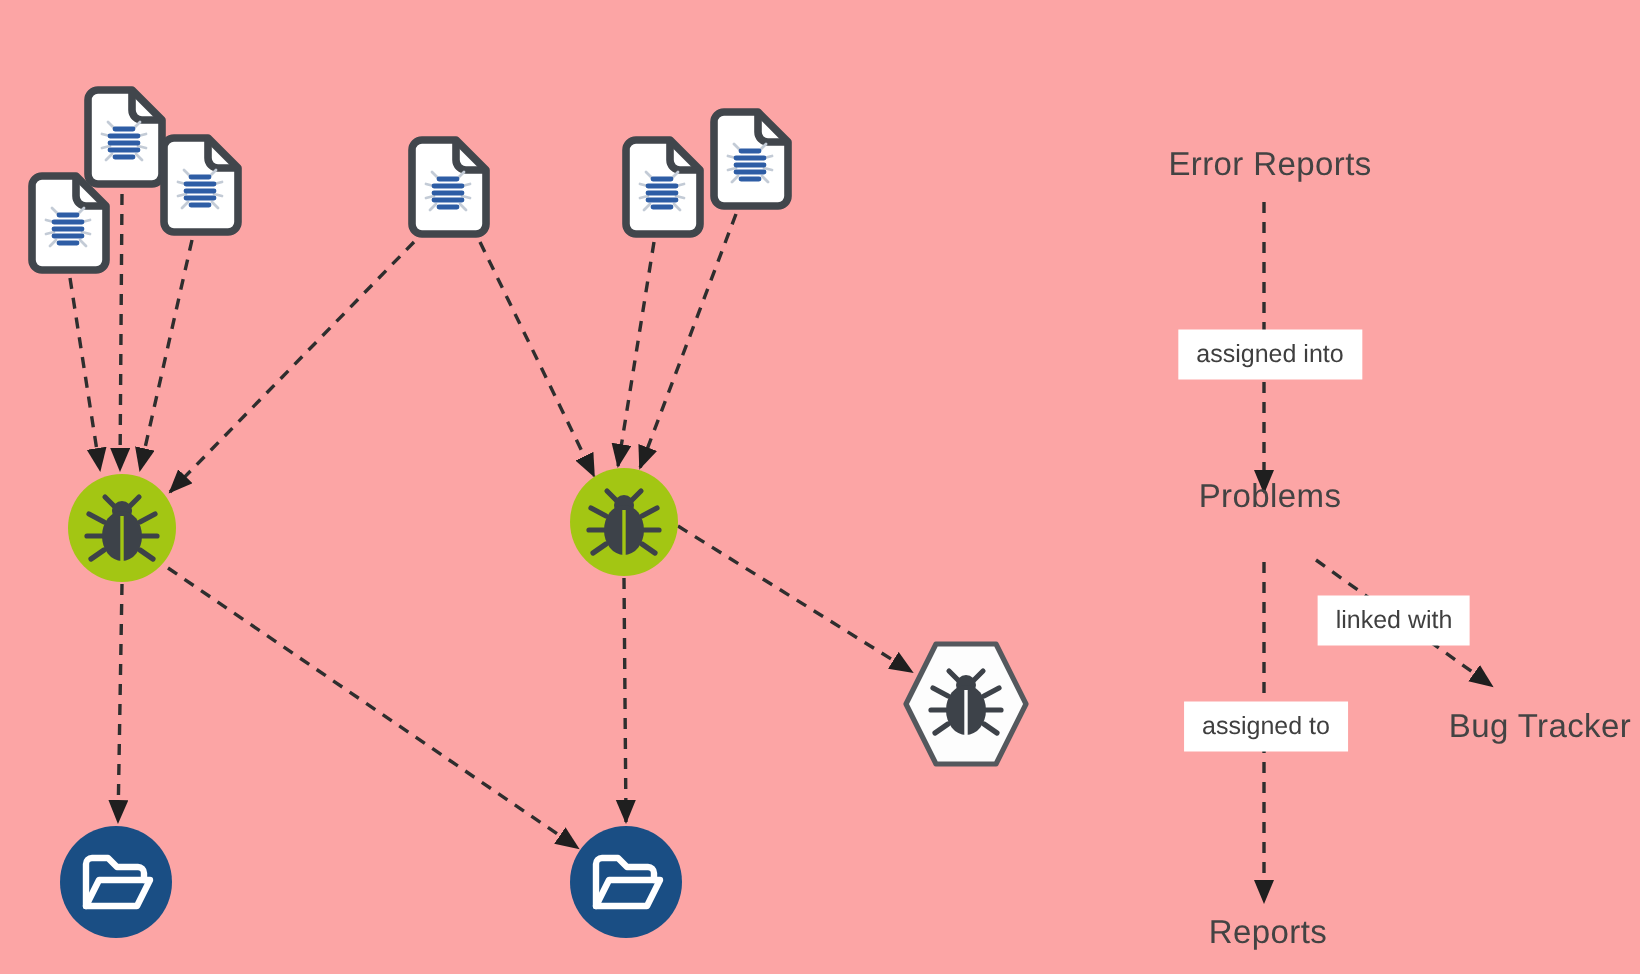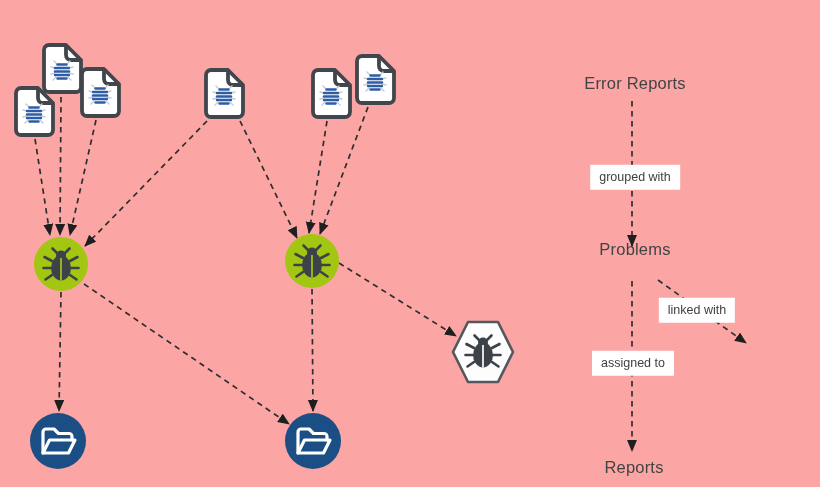--- a/index.html
+++ b/index.html
@@ -125,18 +125,19 @@
     </g>
 
     <g>
       <path d="M453 352 L468 322 L498 322 L513 352 L498 382 L468 382 Z" fill="#fdfdfd" stroke="#54585d" stroke-width="2.6" stroke-linejoin="round"></path>
       <use href="#bug" transform="translate(483,352)" style="--split:#fdfdfd"></use>
     </g>
   </svg>
 
   <div class="lbl" style="left:635px;top:83px;">Error Reports</div>
   <div class="lbl" style="left:635px;top:249px;">Problems</div>
+  <div class="lbl" style="left:770px;top:364px;">Bug Tracker</div>
   <div class="lbl" style="left:634px;top:467px;">Reports</div>
 
-  <div class="edge-lbl" style="left:635px;top:177px;">grouped with</div>
+  <div class="edge-lbl" style="left:635px;top:177px;">assigned into</div>
   <div class="edge-lbl" style="left:697px;top:310px;">linked with</div>
   <div class="edge-lbl" style="left:633px;top:363px;">assigned to</div>
 </div>
 
 </body></html>

